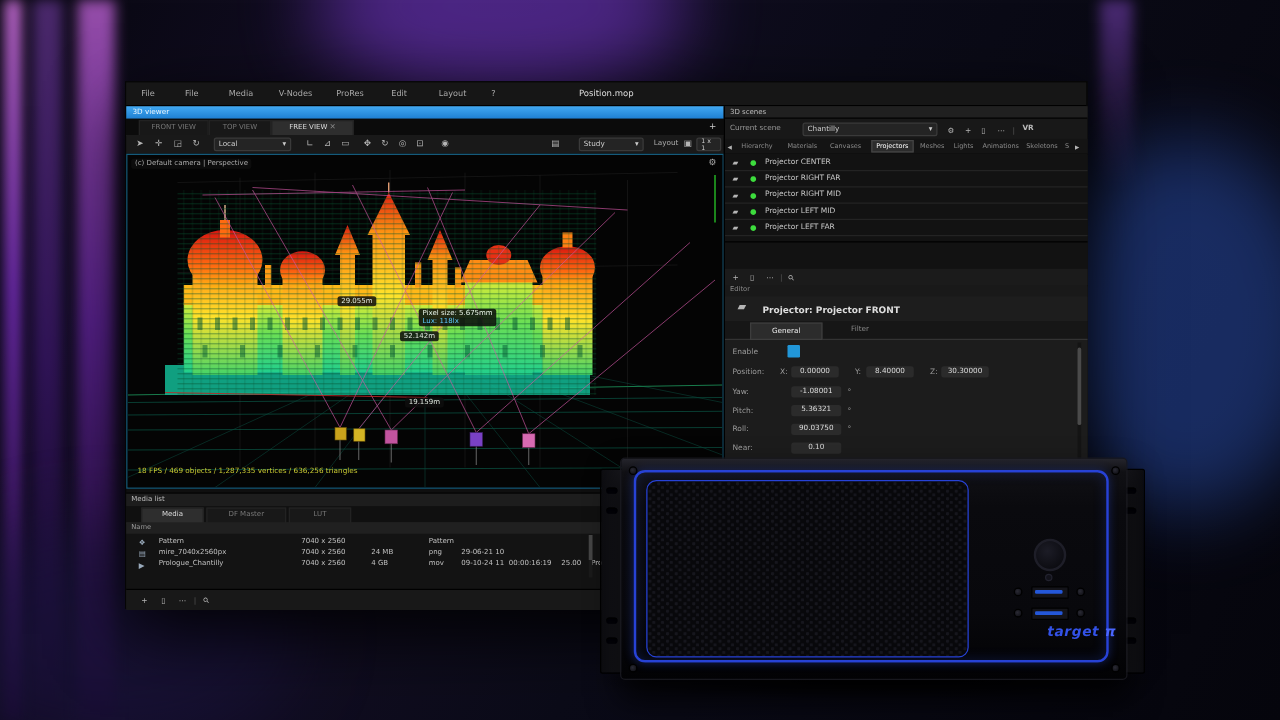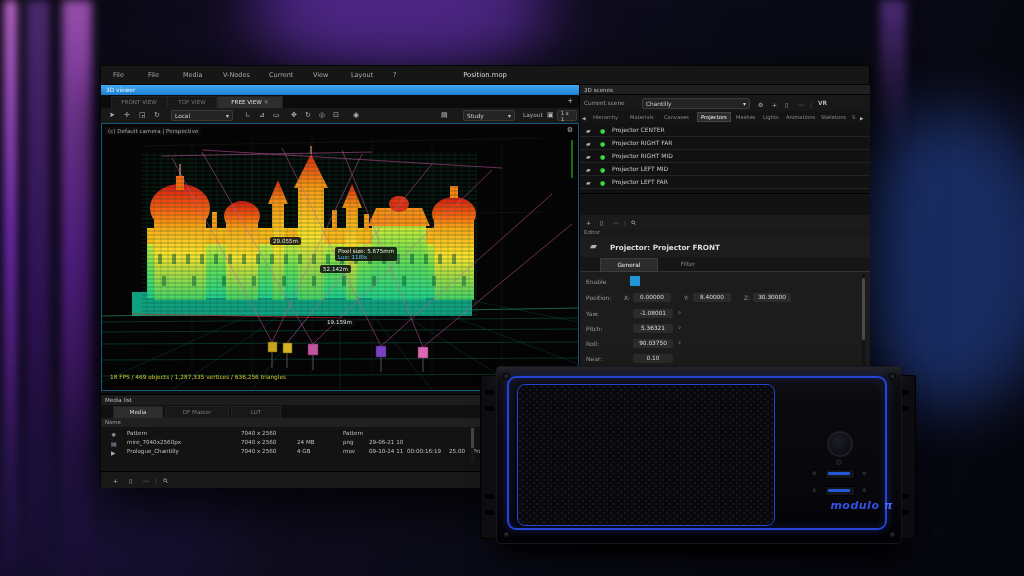--- a/index.html
+++ b/index.html
@@ -72,22 +72,22 @@
   <div class="abs glow" style="left:840px;top:110px;width:220px;height:300px;background:#2a50b0;opacity:.5;z-index:0"></div>
   <div class="abs glow" style="left:-60px;top:420px;width:300px;height:180px;background:#1a1440;opacity:.5;z-index:0"></div>
 
   <div class="abs win">
 
     <div class="abs menubar">
       <span class="abs mi" style="left:12px">File</span>
       <span class="abs mi" style="left:47px">File</span>
       <span class="abs mi" style="left:82px">Media</span>
       <span class="abs mi" style="left:122px">V-Nodes</span>
-      <span class="abs mi" style="left:168px">Current</span>
-      <span class="abs mi" style="left:212px">View</span>
+      <span class="abs mi" style="left:168px">ProRes</span>
+      <span class="abs mi" style="left:212px">Edit</span>
       <span class="abs mi" style="left:250px">Layout</span>
       <span class="abs mi" style="left:292px">?</span>
       <div class="abs" style="left:300px;top:5px;width:168px;text-align:center;font-size:6.8px;color:#ddd">Position.mop</div>
     </div>
 
     <div class="abs bluebar">3D viewer</div>
 
     <div class="abs tabrow">
       <div class="abs vtab" style="left:10px;width:54px"><span>FRONT VIEW</span></div>
       <div class="abs vtab" style="left:66px;width:48px"><span>TOP VIEW</span></div>
@@ -496,19 +496,19 @@
         </div>
       <div class="abs screw" style="left:364px;top:103px"></div>
 
       <div class="abs screw" style="left:314px;top:120px"></div>
       <div class="abs usb" style="top:119px">
           <div class="abs usbin"></div>
         </div>
       <div class="abs screw" style="left:364px;top:120px"></div>
 
       <div class="abs" style="left:300px;top:132px;width:96px;text-align:right;font-size:11px;font-style:italic;font-weight:bold;color:#3352e8;letter-spacing:.5px">
-        <span>modulo</span>
+        <span>target</span>
         <span style="color:#4a66ff">π</span>
       </div>
     </div>
   </div>
 
 </div>
 
 </body></html>

